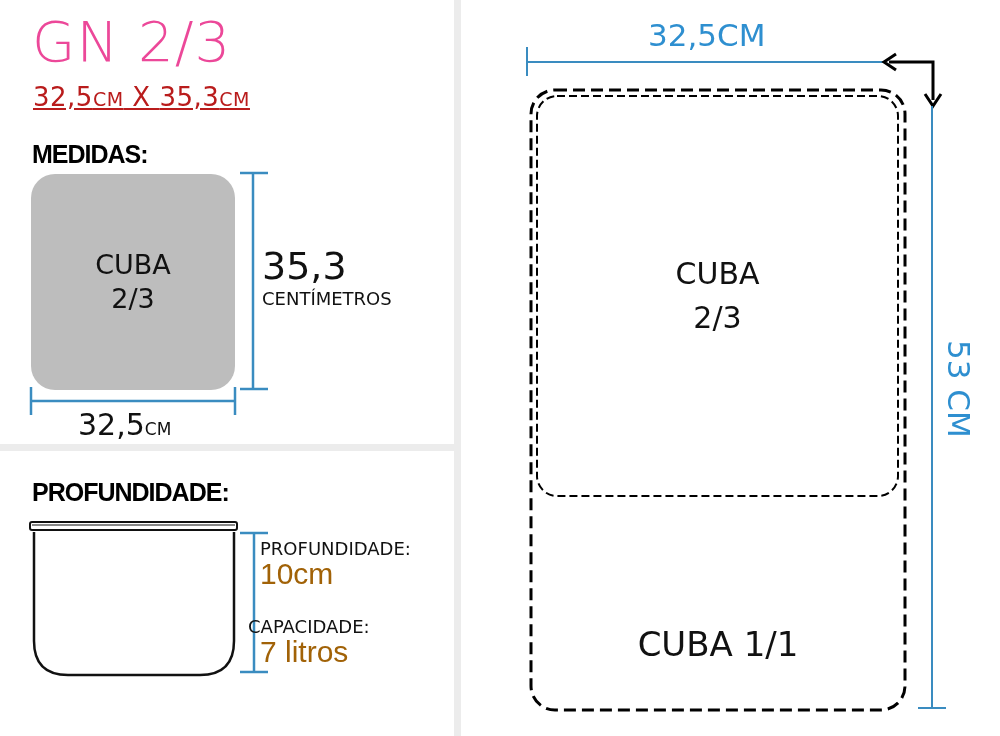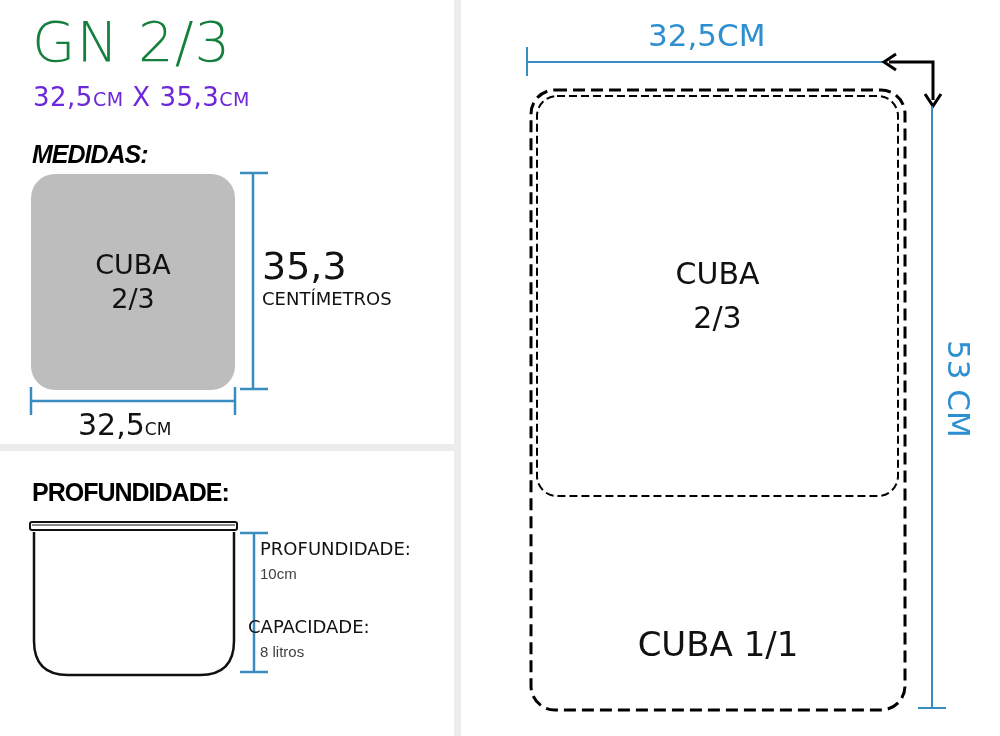--- a/index.html
+++ b/index.html
@@ -1,35 +1,35 @@
 <!DOCTYPE html>
 <html><head>
 <meta charset="utf-8">
 <style>
   html,body{margin:0;padding:0;}
   body{width:1000px;height:736px;position:relative;background:#ffffff;overflow:hidden;
        font-family:"DejaVu Sans","Liberation Sans",sans-serif;color:#111;}
   .abs{position:absolute;}
   .vdivider{left:454px;top:0;width:7px;height:736px;background:#ececec;}
   .hdivider{left:0;top:444px;width:454px;height:7px;background:#ececec;}
-  .title{left:32px;top:10px;font-size:56px;line-height:64px;color:#15803d;font-weight:300;letter-spacing:1px;}
-  .subtitle{left:33px;top:82px;font-size:26px;line-height:30px;color:#6d28d9;letter-spacing:0.5px;}
+  .title{left:32px;top:10px;font-size:56px;line-height:64px;color:#ec4899;font-weight:300;letter-spacing:1px;}
+  .subtitle{left:33px;top:82px;font-size:26px;line-height:30px;color:#b91c1c;letter-spacing:0.5px;text-decoration:underline;}
   .subtitle .sm{font-size:19px;}
   .h2{font-family:"Liberation Sans",sans-serif;font-weight:bold;font-size:25px;letter-spacing:-1px;color:#000;}
-  .medidas{left:32px;top:140px;font-style:italic;}
+  .medidas{left:32px;top:140px;}
   .profundidade-h{left:32px;top:478px;}
   .cuba-box{left:31px;top:174px;width:204px;height:216px;background:#bdbdbd;border-radius:24px;
             display:flex;flex-direction:column;align-items:center;justify-content:center;}
   .cuba-box span{font-size:27px;line-height:34px;color:#111;}
   .dim-h-val{left:262px;top:246px;font-size:38px;line-height:40px;color:#111;}
   .dim-h-unit{left:262px;top:289px;font-size:18px;line-height:20px;color:#111;}
   .dim-w-val{left:78px;top:408px;font-size:30px;line-height:34px;color:#111;}
   .dim-w-val .sm{font-size:17px;}
   .dlabel{font-size:18px;line-height:20px;color:#111;}
-  .dvalue{font-family:"Liberation Sans",sans-serif;font-size:15px;line-height:24px;font-weight:500;color:#404040;}
+  .dvalue{font-family:"Liberation Sans",sans-serif;font-size:30px;line-height:24px;font-weight:500;color:#a16207;}
   .diag-label{font-size:30px;line-height:44px;color:#111;text-align:center;}
   .top-dim{left:648px;top:18px;font-size:31px;line-height:34px;color:#2e8fd0;}
   .side-dim{left:924px;top:340px;font-size:31px;line-height:34px;color:#2e8fd0;transform:rotate(90deg);transform-origin:left top;white-space:nowrap;left:976px;}
 </style>
 </head>
 <body>
 
 <div class="abs vdivider"></div>
 <div class="abs hdivider"></div>
 
@@ -67,21 +67,21 @@
 
   <path d="M34 81 L34 190 Q34 224 68 224 L200 224 Q234 224 234 190 L234 81" fill="none" stroke="#111" stroke-width="2.5"></path>
 
   <line x1="254" y1="82" x2="254" y2="221" stroke="#3a8cc0" stroke-width="2.5"></line>
   <line x1="240" y1="82" x2="268" y2="82" stroke="#3a8cc0" stroke-width="2.5"></line>
   <line x1="240" y1="221" x2="268" y2="221" stroke="#3a8cc0" stroke-width="2.5"></line>
 </svg>
 <div class="abs dlabel" style="left:260px;top:539px">PROFUNDIDADE:</div>
 <div class="abs dvalue" style="left:260px;top:562px">10cm</div>
 <div class="abs dlabel" style="left:248px;top:617px">CAPACIDADE:</div>
-<div class="abs dvalue" style="left:260px;top:640px">8 litros</div>
+<div class="abs dvalue" style="left:260px;top:640px">7 litros</div>
 
 <svg class="abs" style="left:461px;top:0" width="539" height="736">
 
   <line x1="66" y1="47" x2="66" y2="76" stroke="#3a8cc0" stroke-width="2"></line>
   <line x1="66" y1="62" x2="422" y2="62" stroke="#3a8cc0" stroke-width="2"></line>
 
   <path d="M428 62 L472 62 L472 100" fill="none" stroke="#000" stroke-width="3"></path>
   <path d="M435 54 L423 62 L435 70" fill="none" stroke="#000" stroke-width="3"></path>
   <path d="M464 94 L472 106 L480 94" fill="none" stroke="#000" stroke-width="3"></path>
 

